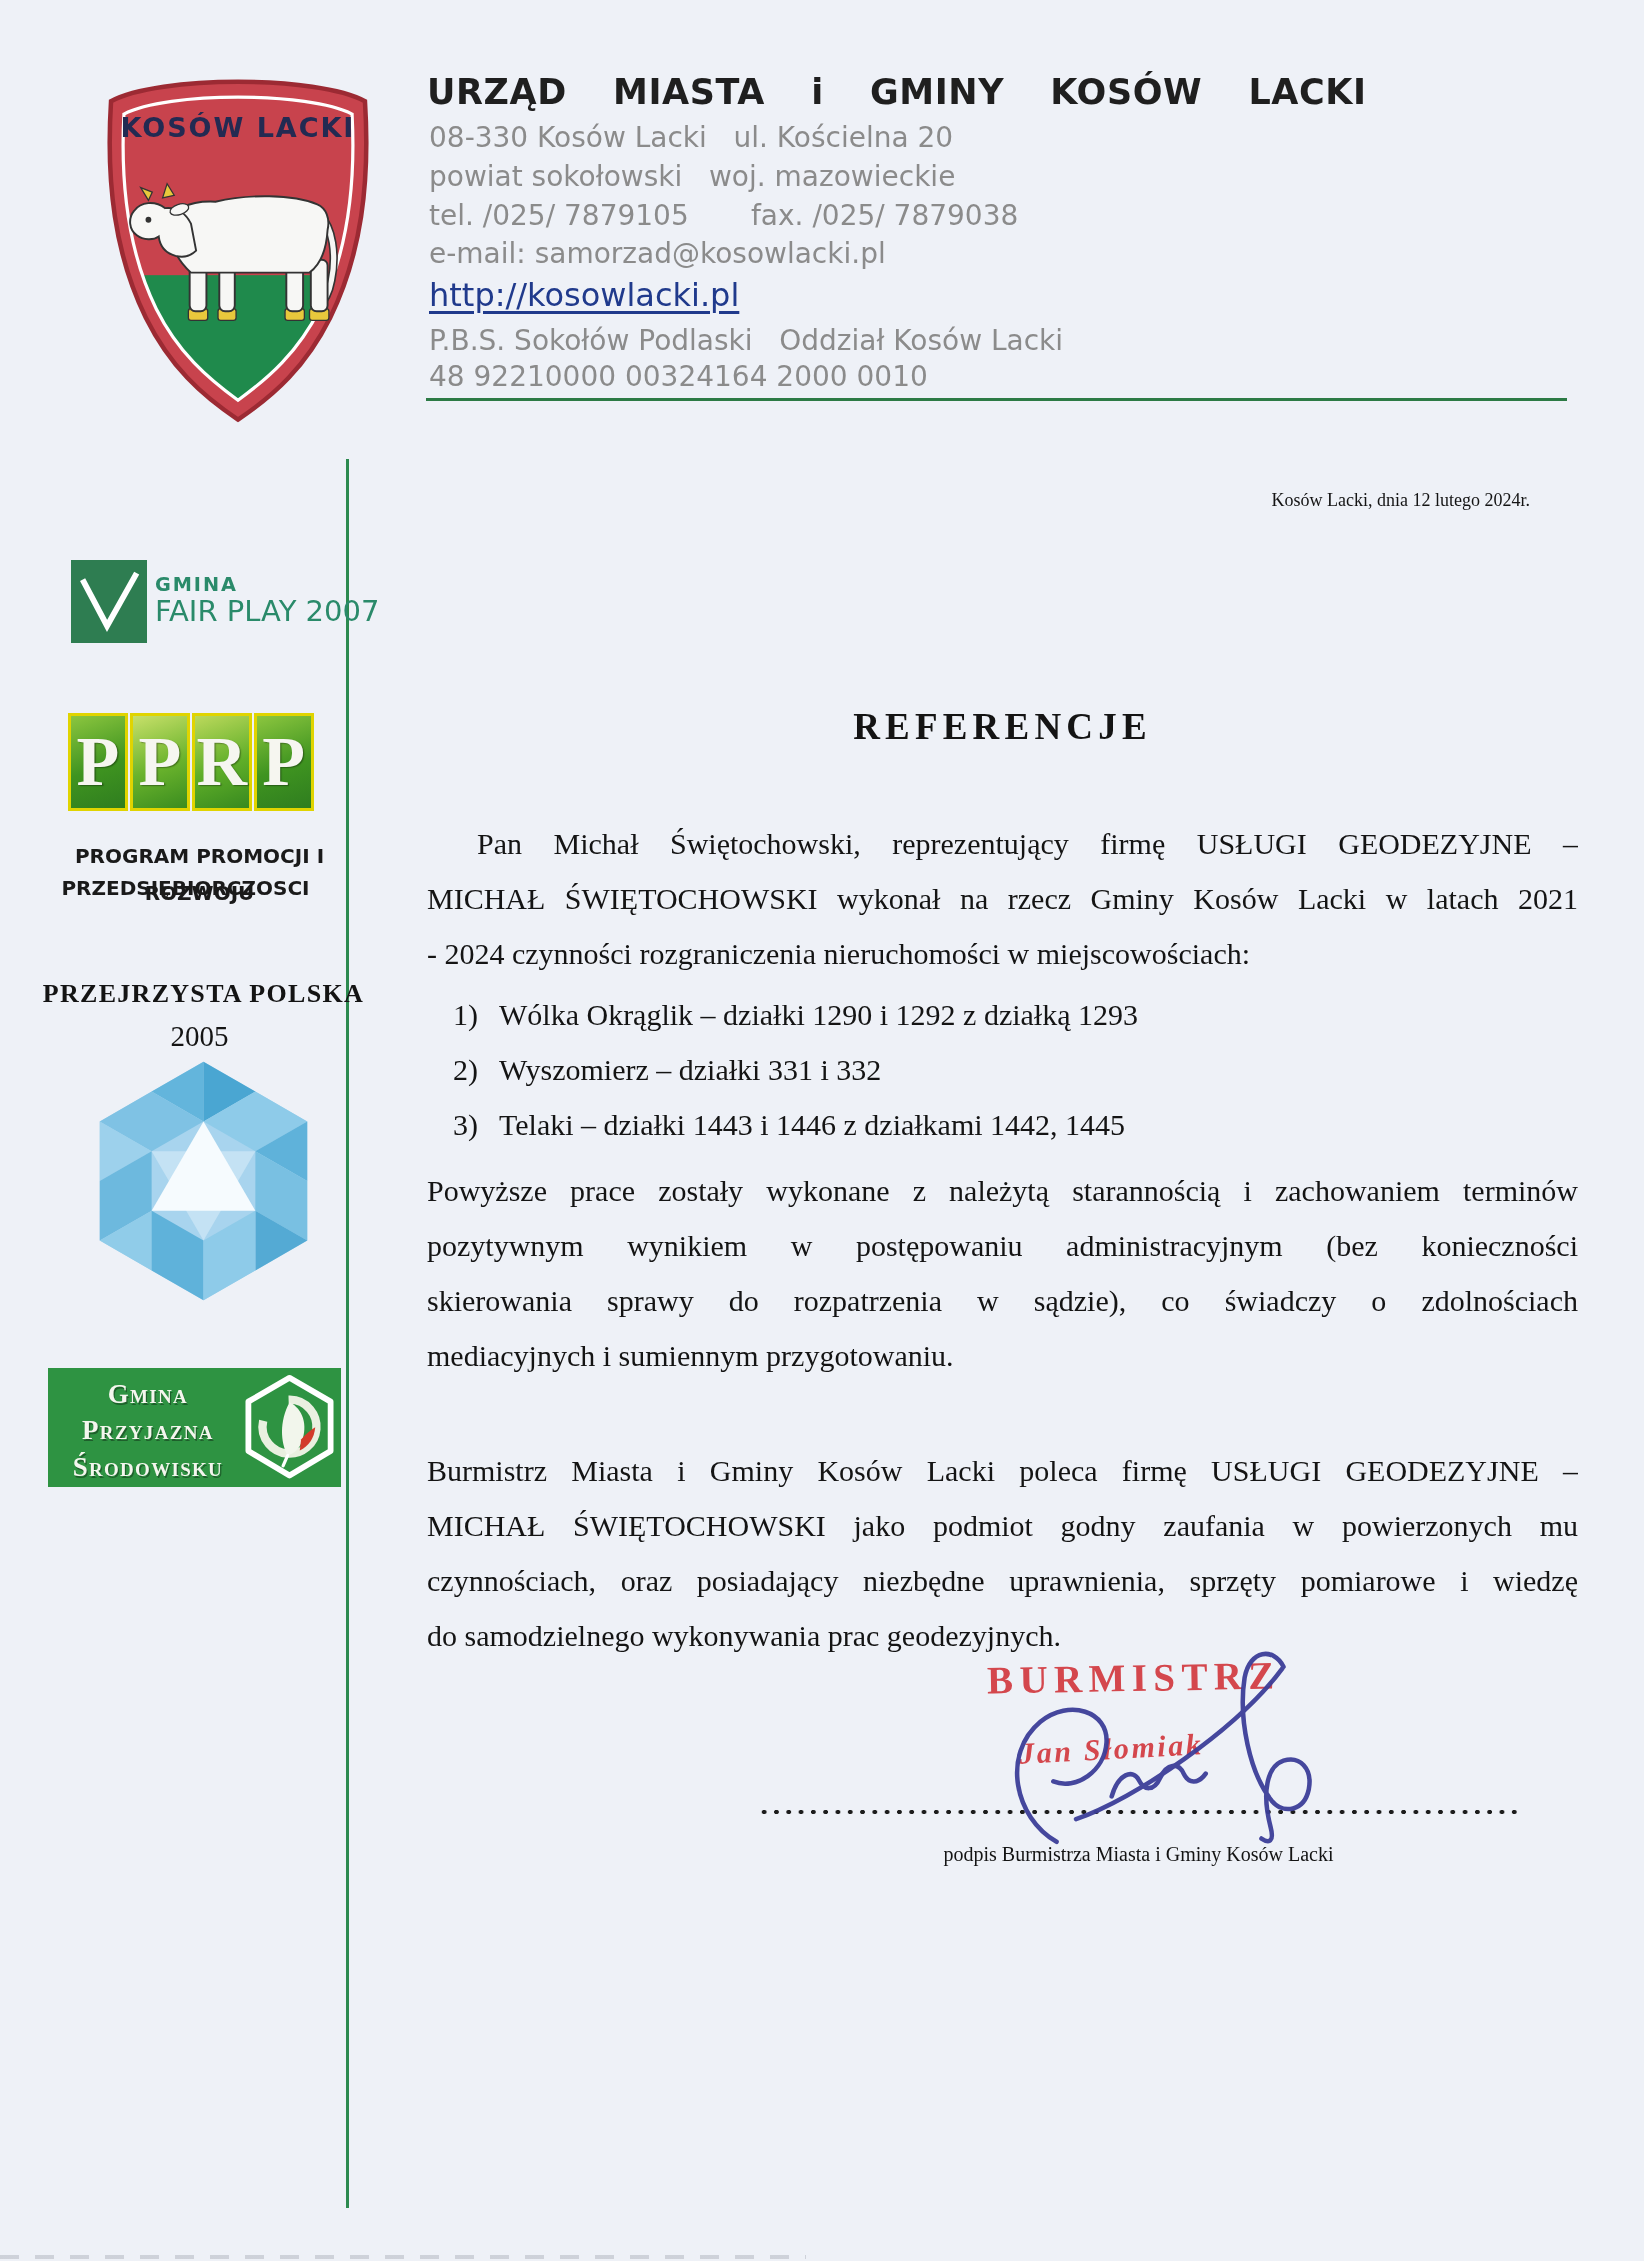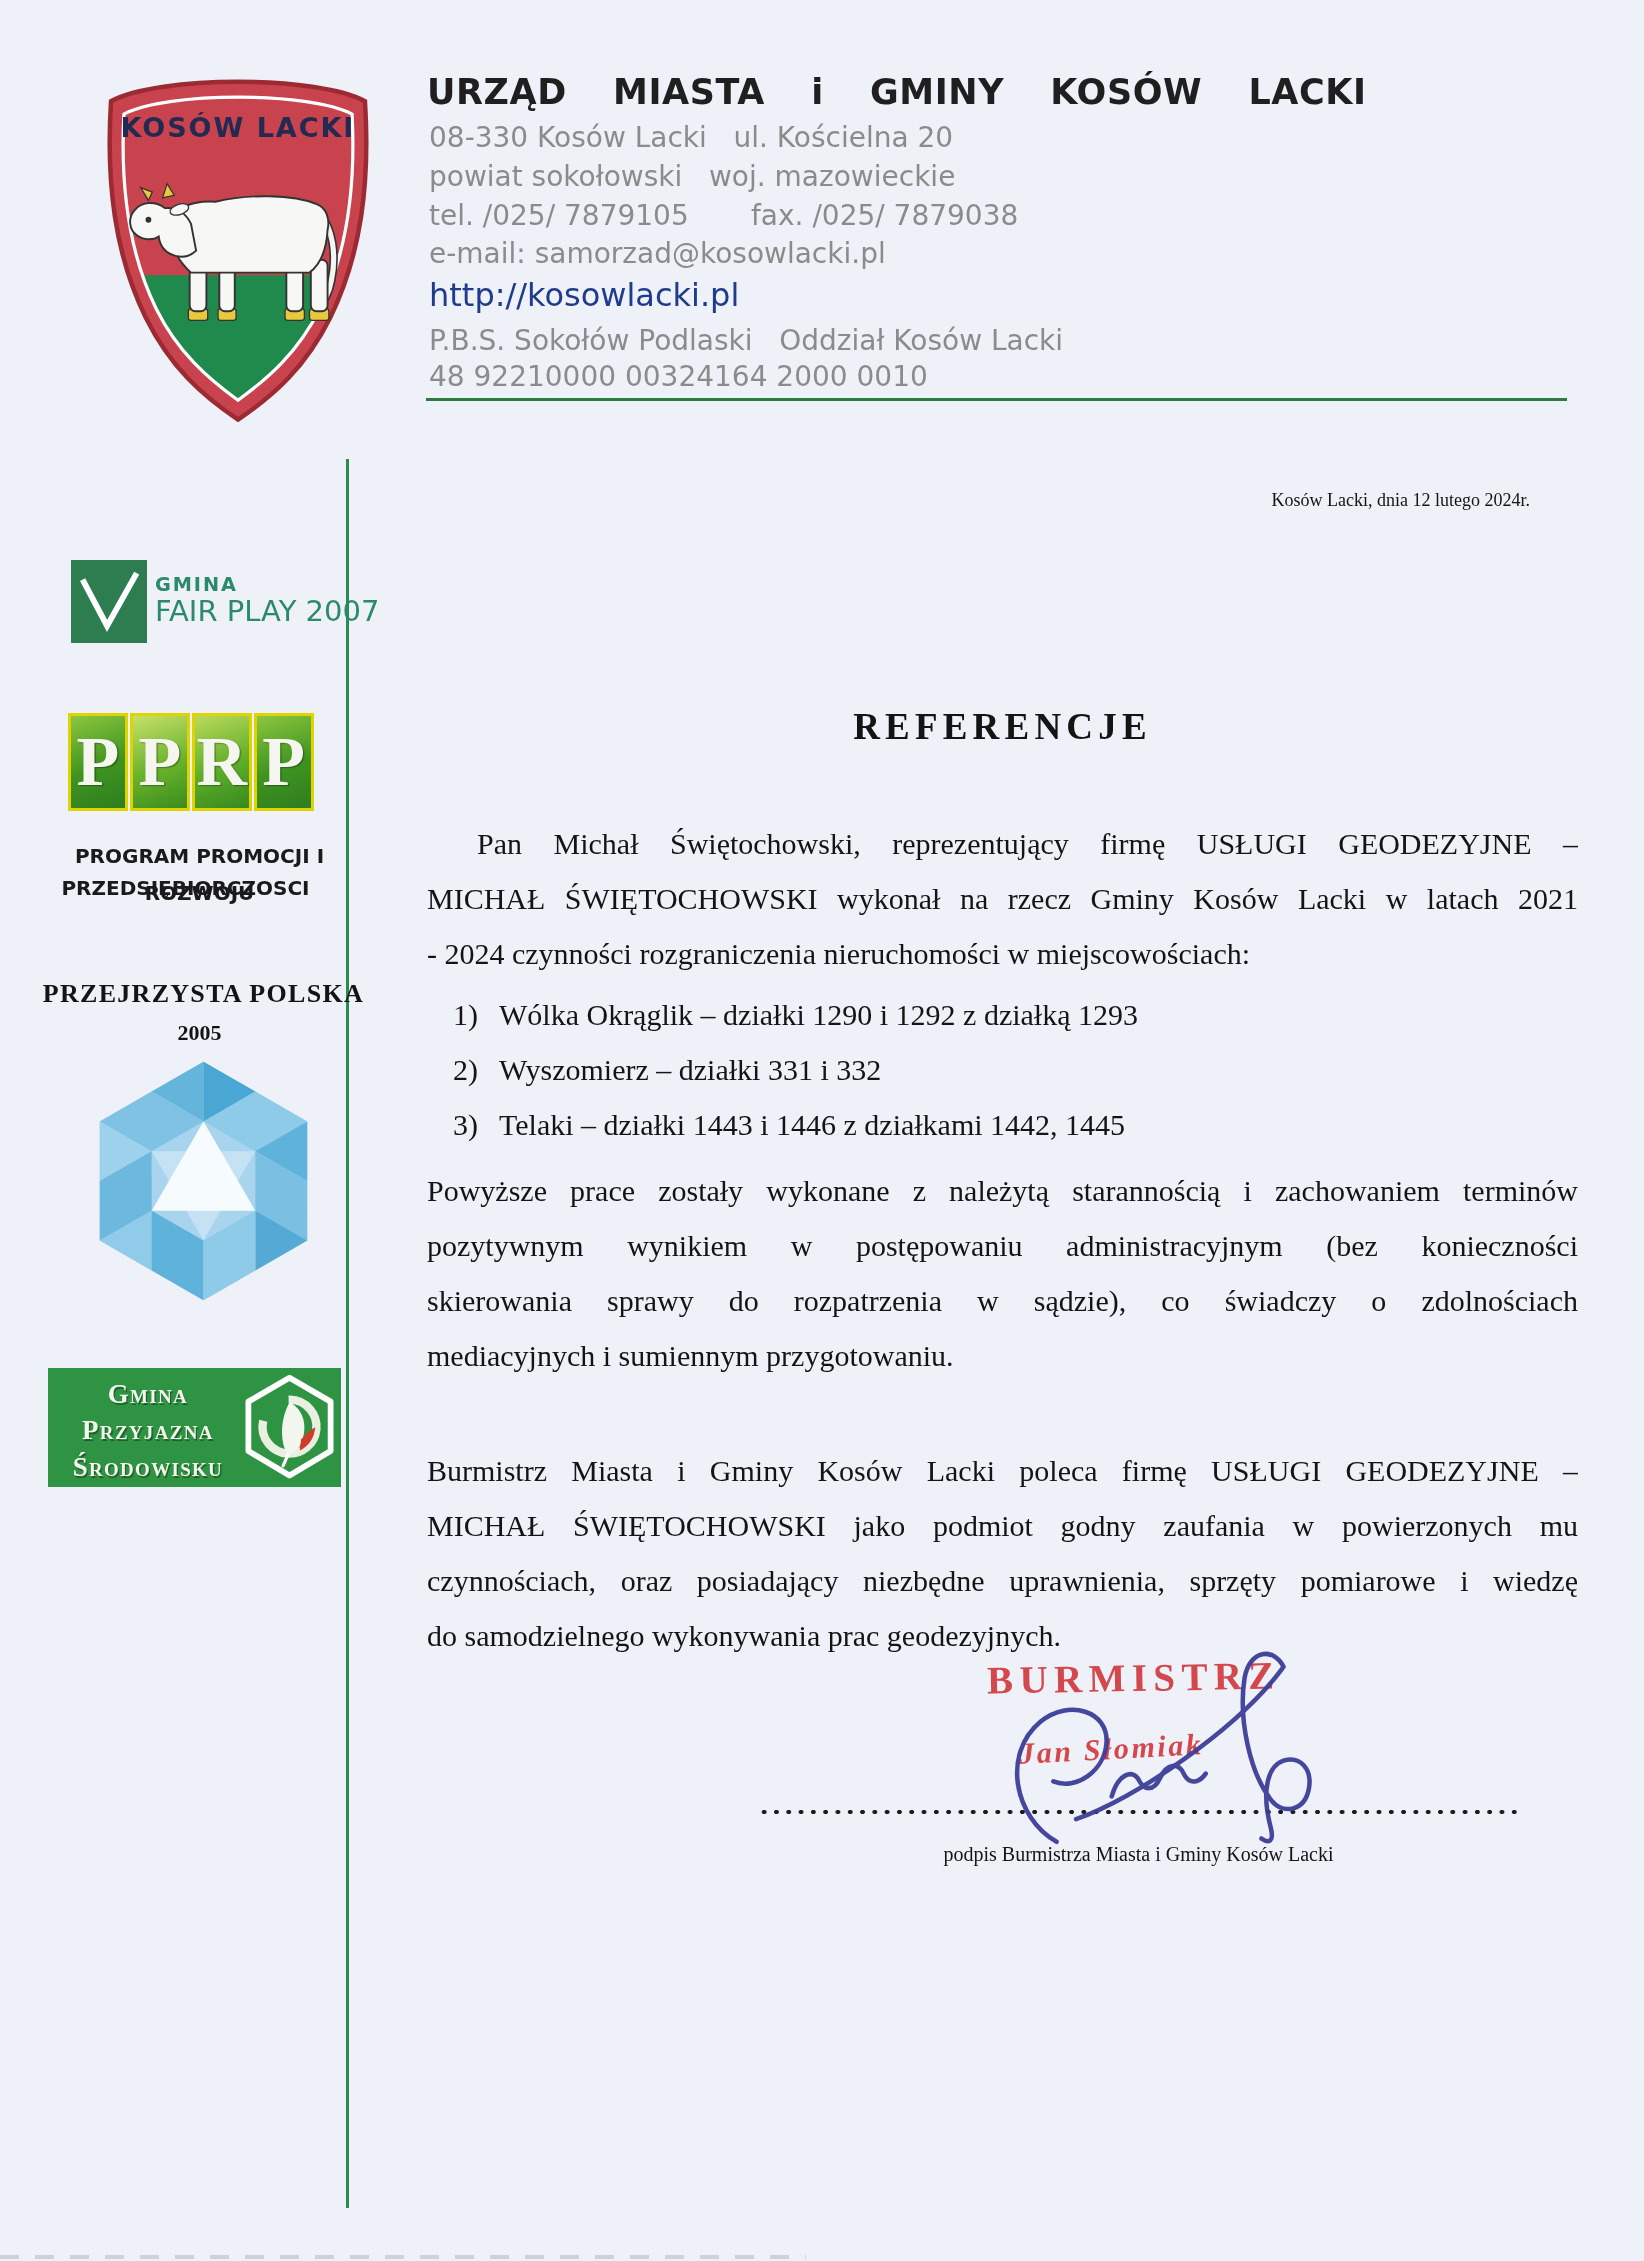--- a/index.html
+++ b/index.html
@@ -5,21 +5,21 @@
   html,body{margin:0;padding:0;}
   #page{position:relative;width:1644px;height:2261px;background:#eef1f7;overflow:hidden;
         font-family:"Liberation Serif",serif;color:#141414;}
   .abs{position:absolute;}
 
   
   .hdr-title{font-family:"DejaVu Sans",sans-serif;font-weight:bold;font-size:35px;
              letter-spacing:0.6px;word-spacing:10.3px;color:#1f1f1f;white-space:pre;}
   .hdr{font-family:"DejaVu Sans",sans-serif;font-size:28px;color:#8b8b8b;white-space:pre;}
   .website{font-family:"DejaVu Sans",sans-serif;font-size:32px;color:#203a8c;
-           text-decoration-thickness:2.6px;text-underline-offset:5.2px;text-align:center;}
+           text-decoration:underline;text-decoration-thickness:2.6px;text-underline-offset:5.2px;text-align:center;}
   .rule-h{background:#2c7a45;height:3.2px;}
   .rule-v{background:#2c8a4f;width:2.6px;}
 
   
   .date{font-size:18px;text-align:right;}
   .doc-title{font-size:37px;font-weight:bold;letter-spacing:5.2px;text-align:center;}
   .col{left:427px;width:1151px;margin-top:40px;}
   .jl{font-size:30px;line-height:55px;height:55px;text-align:justify;text-align-last:justify;
       overflow:hidden;white-space:pre-wrap;}
   .jl.last{text-align-last:left;}
@@ -35,21 +35,21 @@
   .pprp .tile{width:60px;height:98px;border:3.9px solid #e0d400;box-sizing:border-box;
        display:flex;align-items:center;justify-content:center;
        background:linear-gradient(160deg,#8cc63f 0%,#3f9420 55%,#2f7d1f 100%);}
   .pprp .tile:nth-child(2){background:linear-gradient(160deg,#c8e06a 0%,#6ab32c 55%,#3a8c1f 100%);}
   .pprp .tile:nth-child(3){background:linear-gradient(160deg,#bcd95c 0%,#5fae28 55%,#37891f 100%);}
   .pprp .pletter{font-family:"Liberation Serif",serif;font-weight:bold;font-size:70px;color:#f6f6f0;
        text-shadow:1.3px 1.3px 1.3px rgba(0,0,0,.35);}
   .pprp-cap{font-family:"DejaVu Sans",sans-serif;font-weight:bold;font-size:20px;color:#1a1a1a;
        text-align:center;line-height:37px;}
   .pp-title{font-size:26px;font-weight:bold;letter-spacing:1.3px;text-align:right;}
-  .pp-year{font-size:22px;font-weight:bold;text-align:center;}
+  .pp-year{font-size:29px;font-weight:normal;text-align:center;}
   .eco{background:#2e9342;width:293px;height:119px;}
   .eco-text{font-variant:small-caps;font-weight:bold;color:#f4f6ee;font-size:27px;line-height:37px;
        text-align:center;text-shadow:1.3px 1.9px 0 rgba(0,0,0,.35);letter-spacing:1.3px;}
 
   
   .stamp-title{font-size:39px;font-weight:bold;letter-spacing:6.4px;color:#d4474d;transform:rotate(-1deg);}
   .stamp-name{font-size:30px;font-weight:bold;font-style:italic;letter-spacing:2.6px;color:#d4474d;
        transform:rotate(-3deg);}
   .dotline{height:6.4px;background-image:radial-gradient(circle,#1c1c1c 2.2px,rgba(0,0,0,0) 2.6px);
        background-size:12.3px 6.4px;background-repeat:repeat-x;background-position:left center;}

